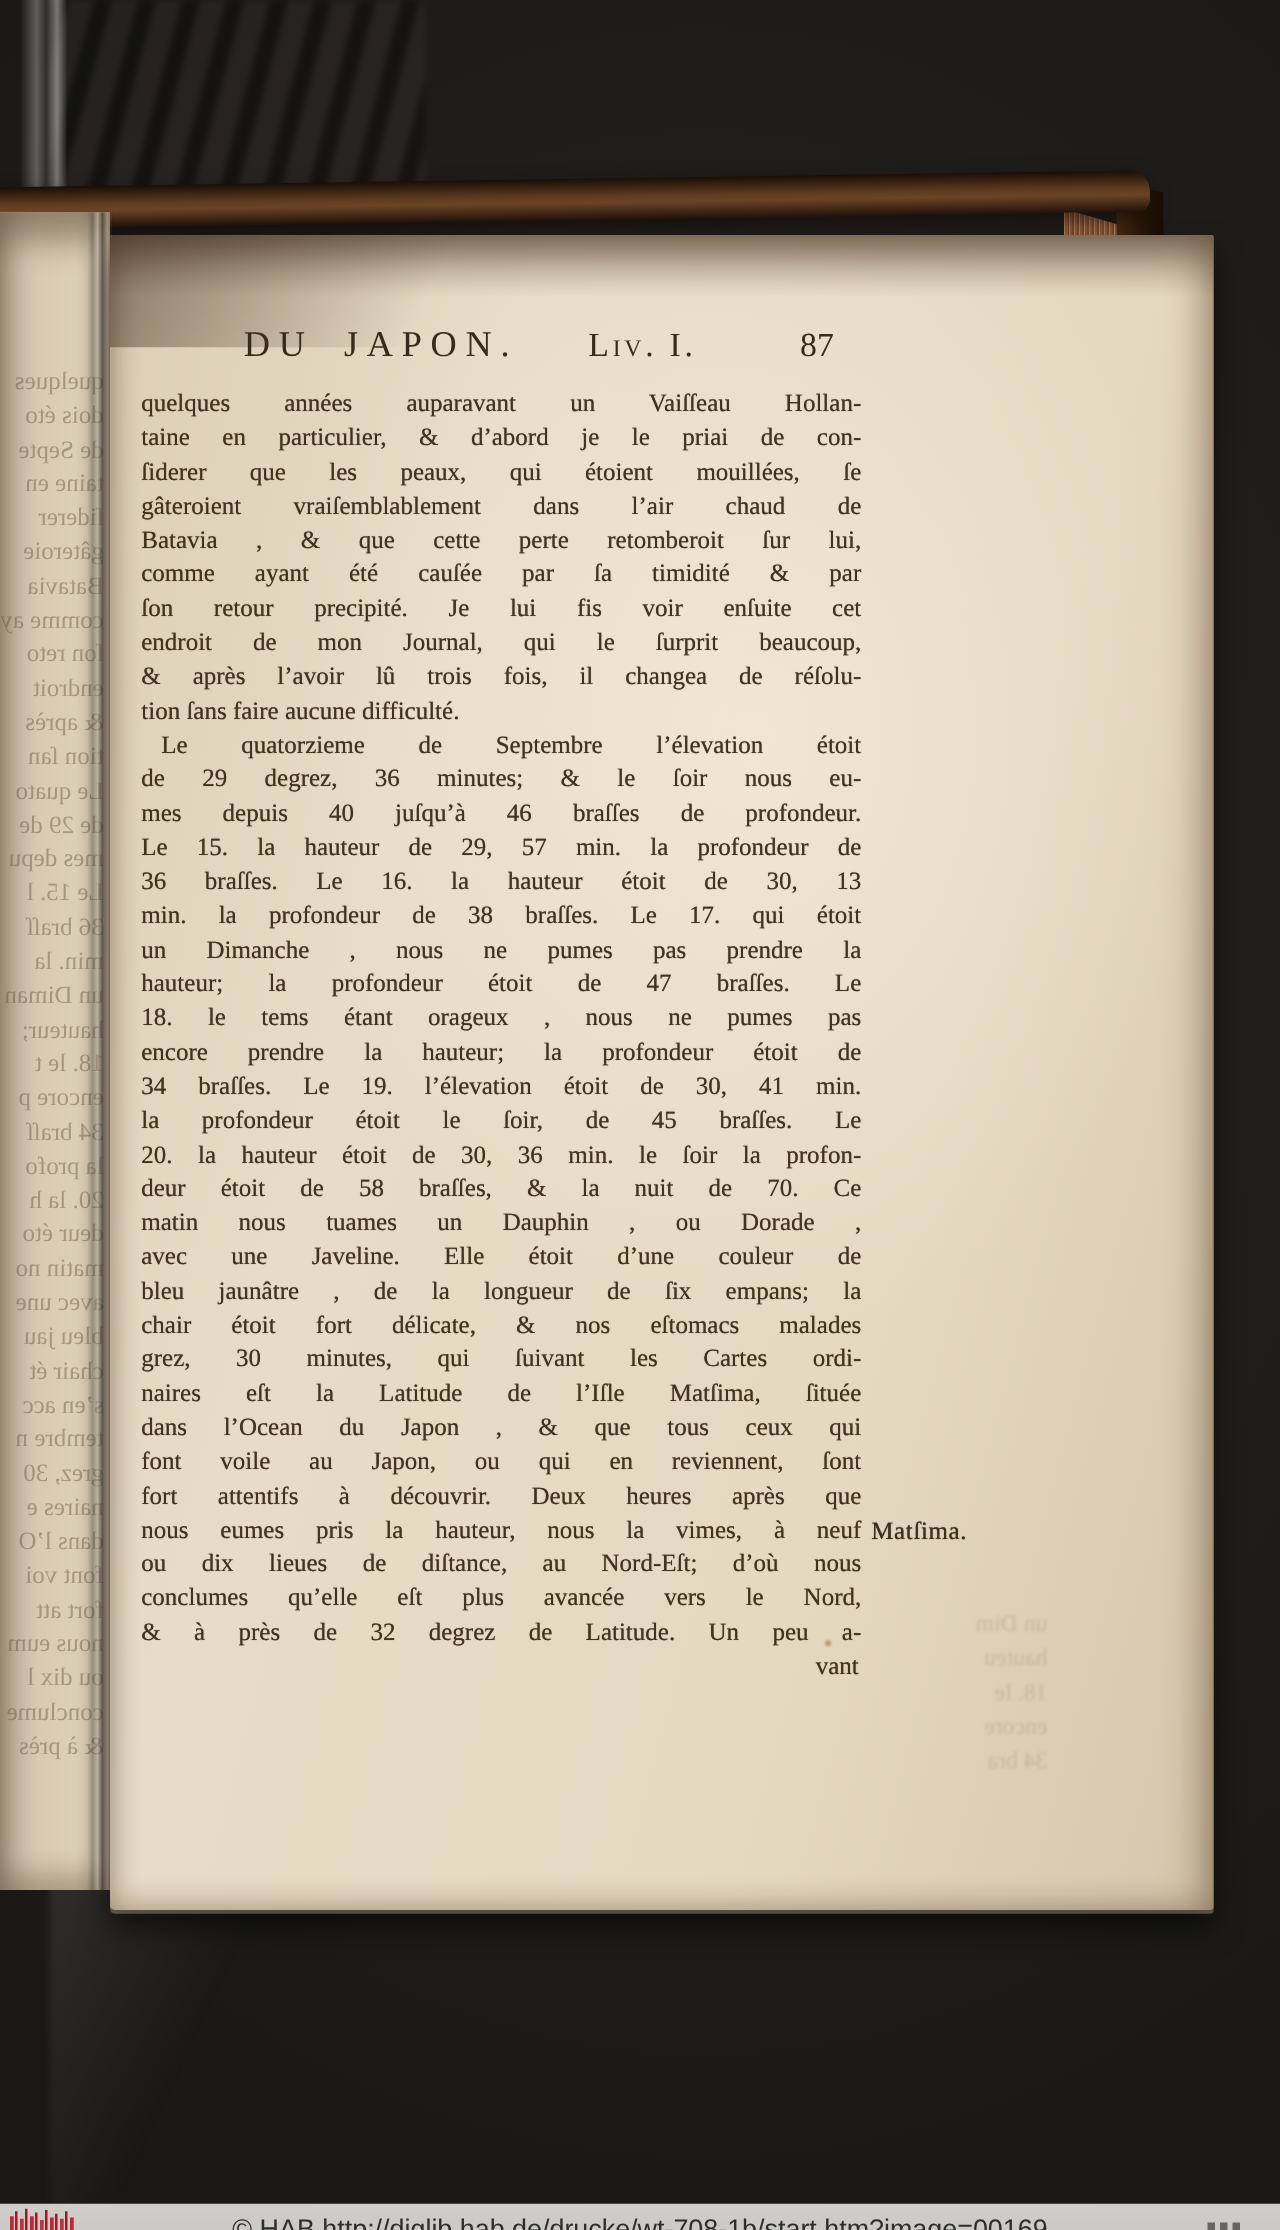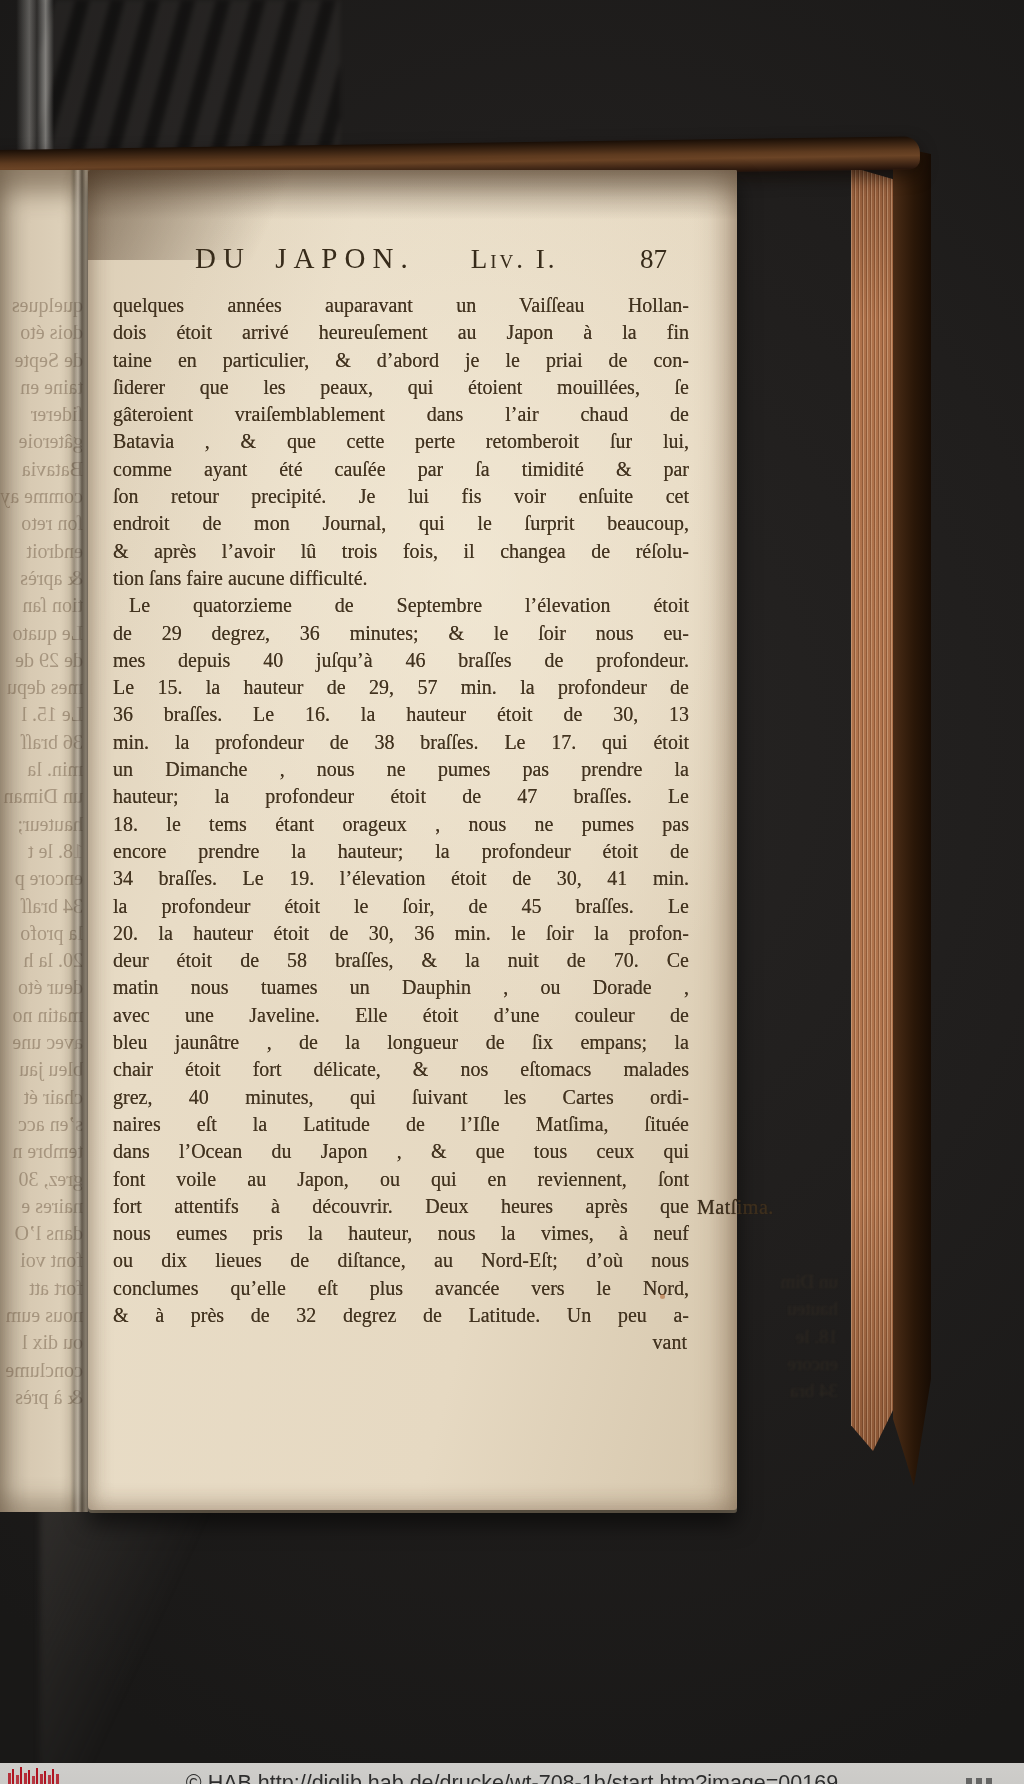--- a/index.html
+++ b/index.html
@@ -57,21 +57,21 @@
     transform:scaleX(-1);
     font-size:20px;line-height:27.3px;white-space:nowrap;
     color:rgba(95,75,52,.42);filter:blur(.5px);
   }
   .gutter{
     position:absolute;left:70px;top:170px;width:20px;height:1342px;
     background:linear-gradient(to right, rgba(0,0,0,0) 0%, rgba(0,0,0,.18) 20%, rgba(255,255,252,.28) 40%, rgba(0,0,0,.32) 60%, rgba(255,255,248,.20) 80%, rgba(0,0,0,.14) 100%);
   }
   
   .page{
-    position:absolute;left:88px;top:170px;width:649px;height:1340px;
+    position:absolute;left:88px;top:188px;width:883px;height:1340px;
     background:
       radial-gradient(ellipse 520px 700px at 58% 30%, rgba(248,240,222,.55), rgba(0,0,0,0) 70%),
       linear-gradient(105deg,#dcceb6 0%,#e8dcc6 28%,#e6d9c2 68%,#d5c6ac 100%);
     box-shadow:
       inset 0 16px 24px rgba(60,40,20,.30),
       inset -16px 0 26px rgba(95,65,38,.25),
       inset 5px -8px 18px rgba(85,65,42,.16),
       0 3px 0 rgba(192,172,140,.40),
       0 14px 22px rgba(0,0,0,.55);
     border-radius:2px 2px 3px 4px;
@@ -189,21 +189,20 @@
     <div class="page-topshadow"></div>
 
     <div class="header">
       <span class="title">DU JAPON.</span>
       <span class="book">Liv. I.</span>
       <span class="pagenum">87</span>
     </div>
 
     <div class="text-block" id="text-block">
         <div class="line">quelques années auparavant un Vaiſſeau Hollan-</div>
-        <div class="line">dois étoit arrivé heureuſement au Japon à la fin</div>
         <div class="line">taine en particulier, &amp; d’abord je le priai de con-</div>
         <div class="line">ſiderer que les peaux, qui étoient mouillées, ſe</div>
         <div class="line">gâteroient vraiſemblablement dans l’air chaud de</div>
         <div class="line">Batavia , &amp; que cette perte retomberoit ſur lui,</div>
         <div class="line">comme ayant été cauſée par ſa timidité &amp; par</div>
         <div class="line">ſon retour precipité.  Je lui fis voir enſuite cet</div>
         <div class="line">endroit de mon Journal, qui le ſurprit beaucoup,</div>
         <div class="line">&amp; après l’avoir lû trois fois, il changea de réſolu-</div>
         <div class="line noj">tion ſans faire aucune difficulté.</div>
         <div class="line ind">Le quatorzieme de Septembre l’élevation étoit</div>
@@ -217,21 +216,21 @@
         <div class="line">18. le tems étant orageux , nous ne pumes pas</div>
         <div class="line">encore prendre la hauteur; la profondeur étoit de</div>
         <div class="line">34 braſſes. Le 19. l’élevation étoit de 30, 41 min.</div>
         <div class="line">la profondeur étoit le ſoir, de 45 braſſes.  Le</div>
         <div class="line">20. la hauteur étoit de 30, 36 min. le ſoir la profon-</div>
         <div class="line">deur étoit de 58 braſſes, &amp; la nuit de 70.  Ce</div>
         <div class="line">matin nous tuames un Dauphin , ou Dorade ,</div>
         <div class="line">avec une Javeline.  Elle étoit d’une couleur de</div>
         <div class="line">bleu jaunâtre , de la longueur de ſix empans; la</div>
         <div class="line">chair étoit fort délicate, &amp; nos eſtomacs malades</div>
-        <div class="line">grez, 40 minutes, qui ſuivant les Cartes ordi-</div>
+        <div class="line">grez, 30 minutes, qui ſuivant les Cartes ordi-</div>
         <div class="line">naires eſt la Latitude de l’Iſle Matſima, ſituée</div>
         <span class="margin-note">Matſima.</span>
         <div class="line">dans l’Ocean du Japon , &amp; que tous ceux qui</div>
         <div class="line">font voile au Japon, ou qui en reviennent, ſont</div>
         <div class="line">fort attentifs à découvrir.  Deux heures après que</div>
         <div class="line">nous eumes pris la hauteur, nous la vimes, à neuf</div>
         <div class="line">ou dix lieues de diſtance, au Nord-Eſt; d’où nous</div>
         <div class="line">conclumes qu’elle eſt plus avancée vers le Nord,</div>
         <div class="line">&amp; à près de 32 degrez de Latitude.  Un peu a-</div>
         <div class="catchword">vant</div>

